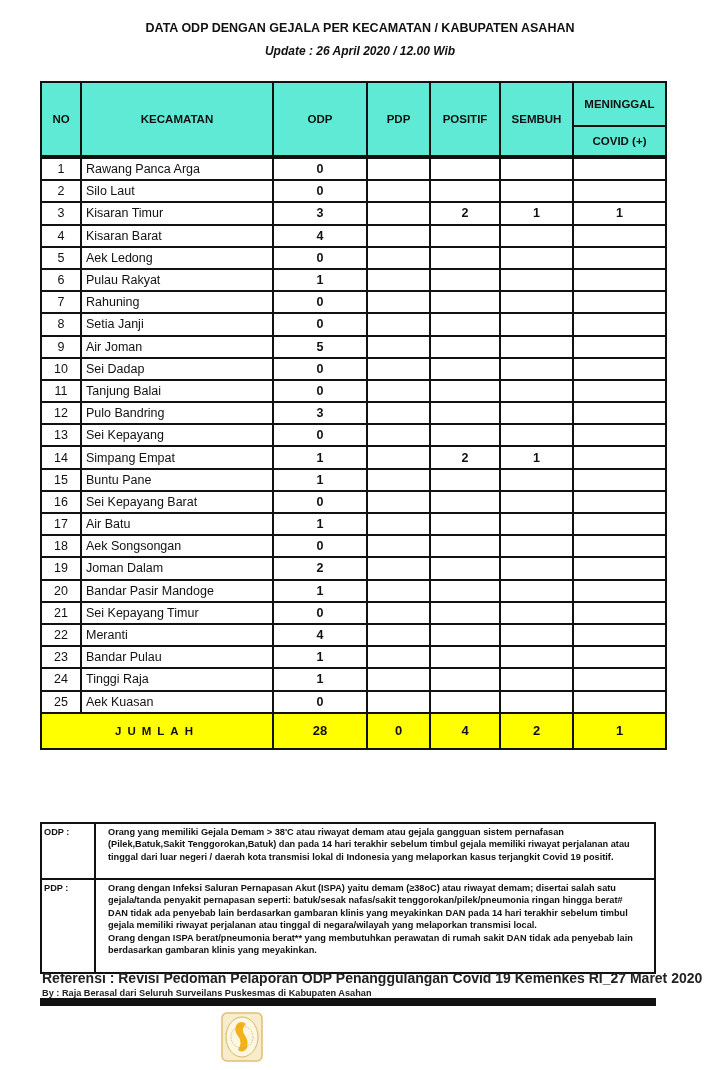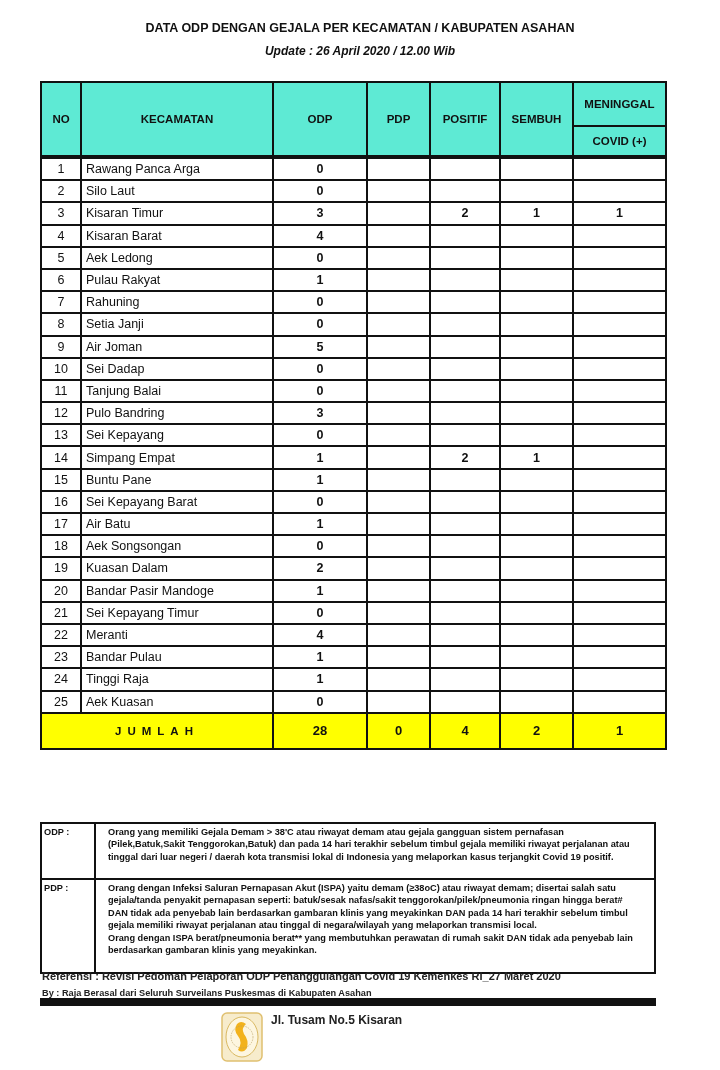--- a/index.html
+++ b/index.html
@@ -22,21 +22,21 @@
   td.num { text-align: center; font-weight: bold; font-size: 12px; }
   tr.total td { background: #ffff00; height: 34px; font-weight: bold; font-size: 13px; text-align: center; }
   tr.total td.label { letter-spacing: 6px; font-size: 11.5px; }
   .defs { position: absolute; top: 822px; left: 40px; width: 616px; border: 2px solid #111;
           border-collapse: collapse; table-layout: fixed; }
   .defs td { border: 2px solid #111; vertical-align: top; font-size: 9.2px; font-weight: bold;
              line-height: 12.4px; padding: 2px 12px; }
   .defs td.key { width: 38px; padding-left: 2px; }
   .defs tr.odp td { height: 50px; }
   .defs tr.pdp td { height: 88px; }
-  .ref { position: absolute; top: 970px; left: 42px; font-size: 11px; font-weight: bold; color: #222; }
+  .ref { position: absolute; top: 970px; left: 42px; font-size: 14px; font-weight: bold; color: #222; }
   .by { position: absolute; top: 988px; left: 42px; font-size: 9.2px; font-weight: bold; color: #222; }
   .blackbar { position: absolute; top: 998px; left: 40px; width: 616px; height: 8px; background: #111; }
   .logo { position: absolute; top: 1012px; left: 221px; width: 42px; height: 50px; }
   .footer { position: absolute; top: 1013px; left: 271px; font-size: 12px; font-weight: bold; line-height: 15.5px; color: #222; }
 </style>
 </head>
 <body>
 
 <div class="title">DATA ODP DENGAN GEJALA PER KECAMATAN / KABUPATEN ASAHAN</div>
 <div class="subtitle">Update : 26 April 2020 / 12.00 Wib</div>
@@ -223,21 +223,21 @@
         <td class="no">18</td>
         <td class="kec">Aek Songsongan</td>
         <td class="num">0</td>
         <td class="num"></td>
         <td class="num"></td>
         <td class="num"></td>
         <td class="num"></td>
       </tr>
       <tr>
         <td class="no">19</td>
-        <td class="kec">Kuasan Dalam</td>
+        <td class="kec">Joman Dalam</td>
         <td class="num">2</td>
         <td class="num"></td>
         <td class="num"></td>
         <td class="num"></td>
         <td class="num"></td>
       </tr>
       <tr>
         <td class="no">20</td>
         <td class="kec">Bandar Pasir Mandoge</td>
         <td class="num">1</td>
@@ -325,14 +325,13 @@
 <div class="blackbar"></div>
 
 <svg class="logo" viewBox="0 0 42 50">
   <rect x="1" y="1" width="40" height="48" rx="5" fill="#f7eccc" stroke="#e0c070" stroke-width="1.5"></rect>
   <ellipse cx="21" cy="25" rx="16" ry="20" fill="#fdf6e0" stroke="#d9b860" stroke-width="1"></ellipse>
   <path d="M16 12 Q12 18 17 24 Q22 30 17 38 Q22 42 26 36 Q28 28 23 22 Q20 16 25 12 Q20 8 16 12 Z" fill="#f2b21c"></path>
   <circle cx="21" cy="25" r="11" fill="none" stroke="#b8a060" stroke-width="0.6" stroke-dasharray="1.5 1"></circle>
 </svg>
 
 <div class="footer">
-  <div>Jl. Tusam No.5 Kisaran</div>
 </div>
 
 </body></html>

